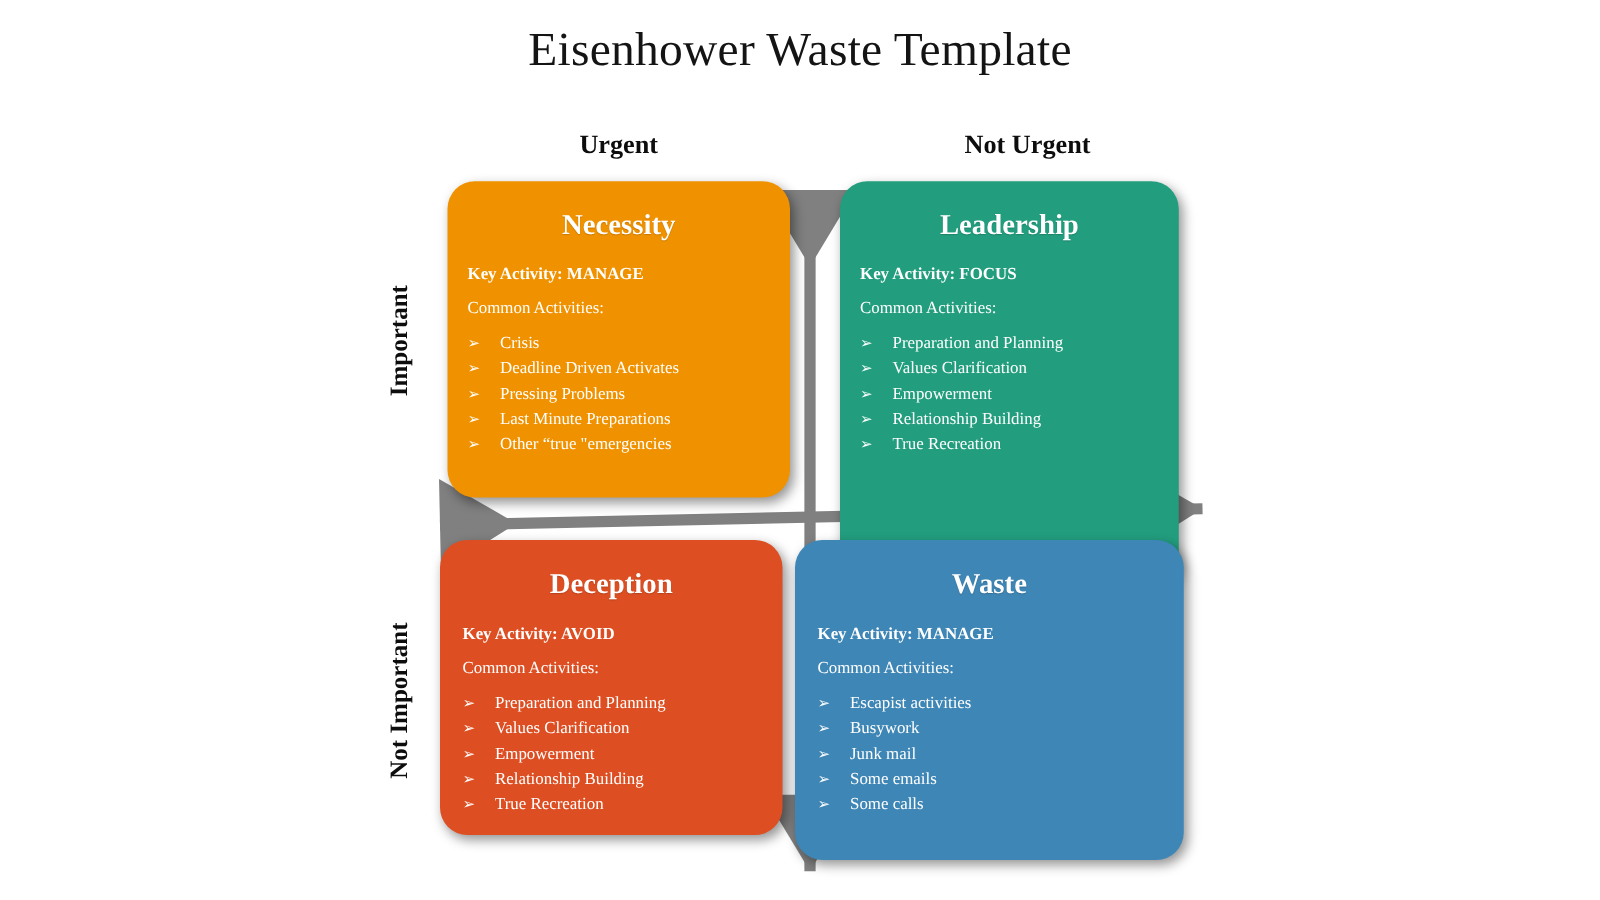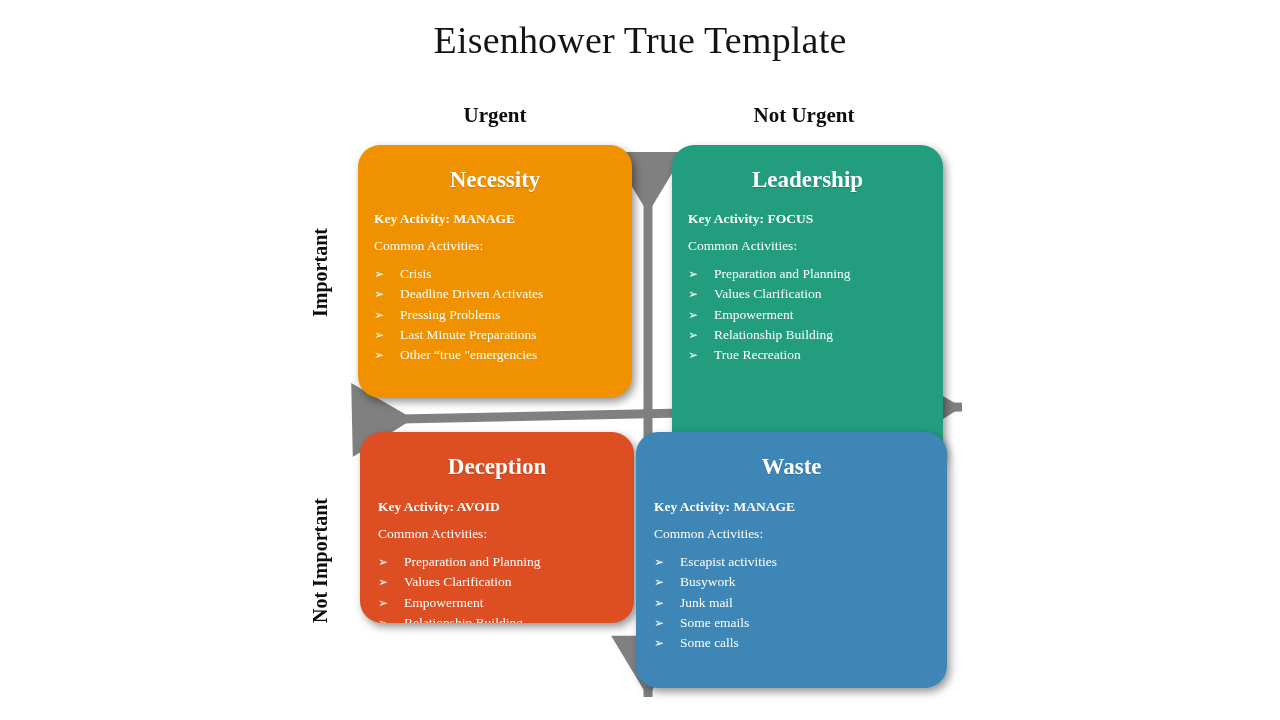--- a/index.html
+++ b/index.html
@@ -42,21 +42,21 @@
     position: absolute;
     top: 103px;
     font-family: "Liberation Serif", "DejaVu Serif", serif;
     font-size: 21px;
     font-weight: bold;
     color: #0d0d0d;
     text-align: center;
     white-space: nowrap;
   }
   .col-label.urgent      { left: 358px; width: 274px; }
-  .col-label.not-urgent  { left: 668px; width: 272px; }
+  .col-label.not-urgent  { left: 686px; width: 272px; }
 
   
   .row-label {
     position: absolute;
     left: 0;
     font-family: "Liberation Serif", "DejaVu Serif", serif;
     font-size: 20px;
     font-weight: bold;
     color: #0d0d0d;
     white-space: nowrap;
@@ -89,21 +89,21 @@
   
   .quad {
     position: absolute;
     border-radius: 22px;
     box-shadow: 3px 4px 9px rgba(0,0,0,0.42);
     overflow: hidden;
     color: #ffffff;
   }
   .quad.q-necessity { left: 358px; top: 145px; width: 274px; height: 253px; background: #F09200; }
   .quad.q-leadership { left: 672px; top: 145px; width: 271px; height: 325px; background: #229E7E; }
-  .quad.q-deception { left: 360px; top: 432px; width: 274px; height: 191px; background: #DD4F23; }
+  .quad.q-deception { left: 352px; top: 432px; width: 274px; height: 236px; background: #DD4F23; }
   .quad.q-waste     { left: 636px; top: 432px; width: 311px; height: 256px; background: #3E86B5; }
 
   .quad-title {
     margin: 4px;
     padding-top: 18px;
     text-align: center;
     font-family: "Liberation Serif", "DejaVu Serif", serif;
     font-size: 23px;
     font-weight: bold;
     color: #ffffff;
@@ -159,21 +159,21 @@
 
   
   .q-deception .quad-body { padding-left: 18px; padding-top: 15px; }
   .q-waste .quad-body     { padding-left: 18px; padding-top: 15px; }
 </style>
 </head>
 <body>
 
 <div class="stage">
 
-  <div class="title">Eisenhower True Template</div>
+  <div class="title">Eisenhower Waste Template</div>
 
   <div class="col-label urgent">Urgent</div>
   <div class="col-label not-urgent">Not Urgent</div>
 
   <div class="row-label important">Important</div>
   <div class="row-label not-important">Not Important</div>
 
   <svg class="axis-svg" viewBox="0 0 1280 720">
     <defs>
       <marker id="arrowStart" markerWidth="9" markerHeight="9" refX="7.2" refY="4.5" orient="auto-start-reverse" markerUnits="strokeWidth">

